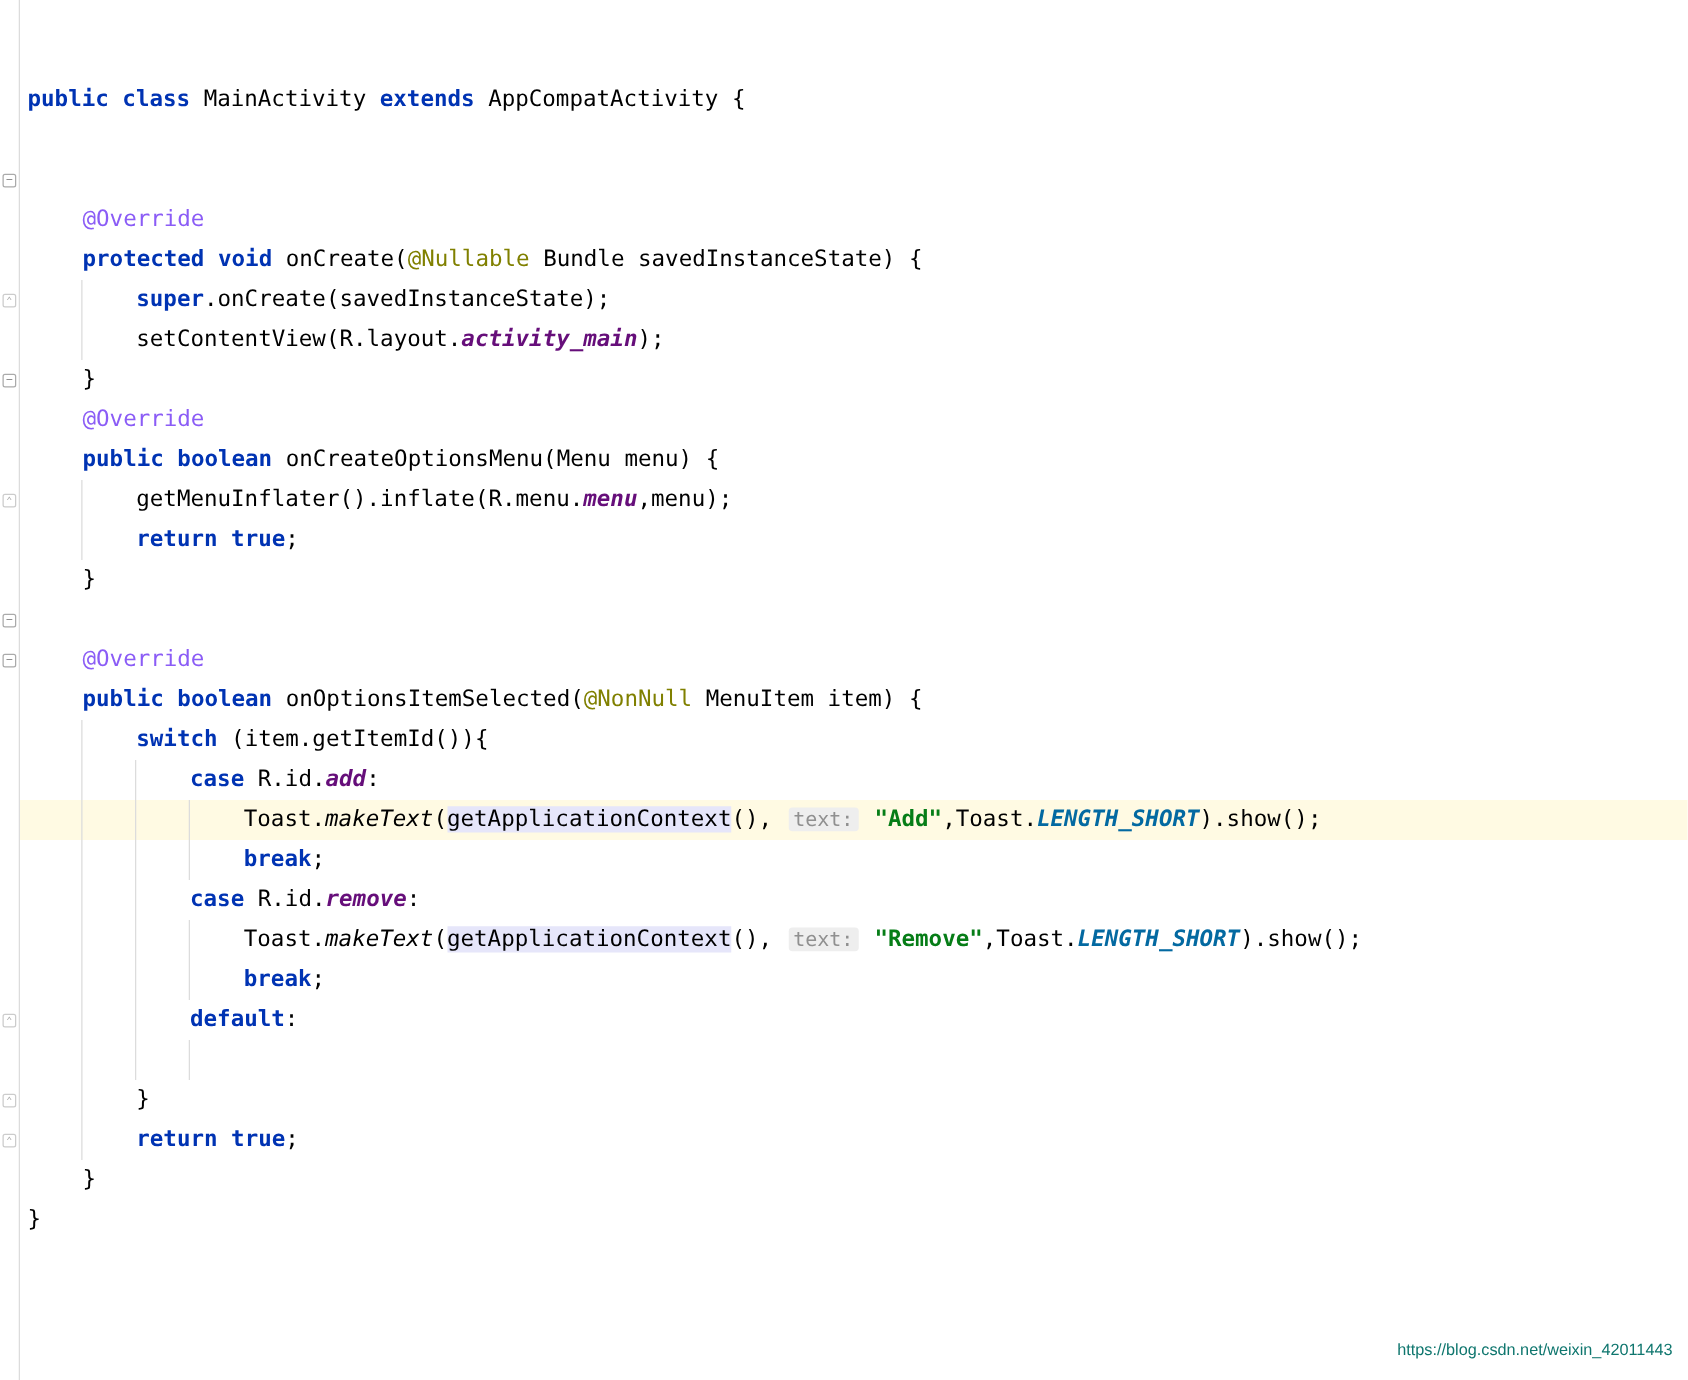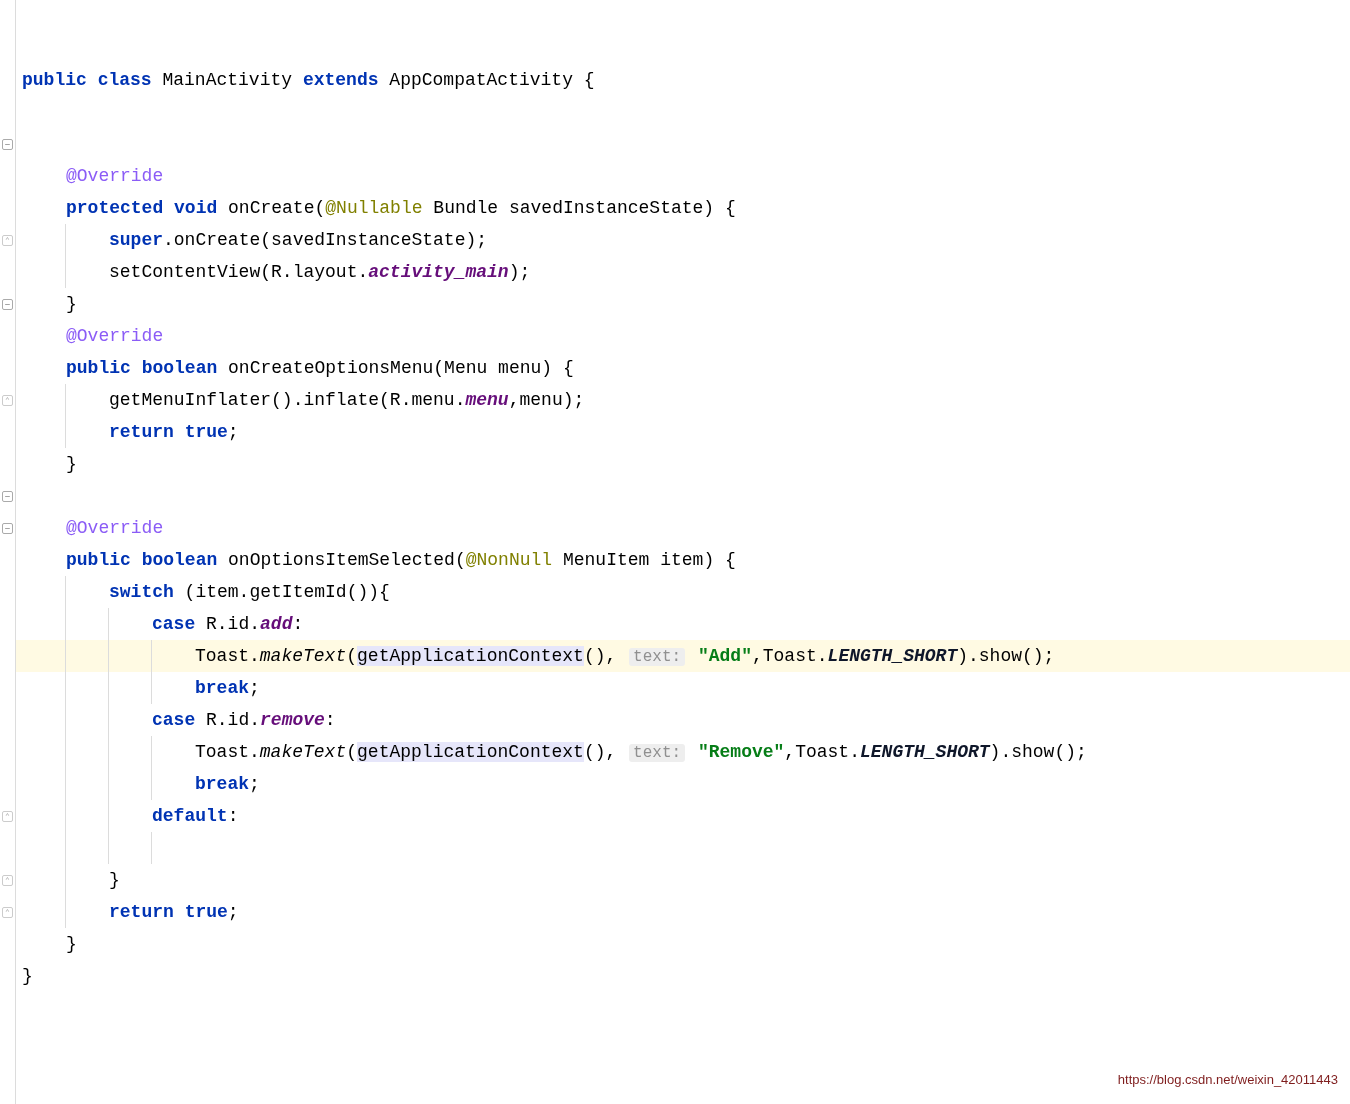--- a/index.html
+++ b/index.html
@@ -55,57 +55,56 @@
   }
   .editor {
     flex: 1;
     padding: 0;
     white-space: pre;
     position: relative;
   }
   .line {
     height: 32px;
     padding-left: 6px;
-    font-family: Liberation Mono, monospace;
   }
   .line-hl {
     background: #fffae3;
   }
   .ind-guide {
     border-left: 1px solid #dcdcdc;
     display: inline-block;
     height: 32px;
     vertical-align: top;
     margin-left: -1px;
   }
   .kw { color: #0033b3; font-weight: bold; }
   .type { color: #000000; }
   .mname { color: #000000; }
   .anno { color: #8b5cf6; }
   .anno-param { color: #808000; }
   .field-italic { color: #660e7a; font-style: italic; font-weight: bold; }
   .static-italic { color: #000000; font-style: italic; }
-  .const-italic { color: #0f172a; font-style: italic; font-weight: bold; }
+  .const-italic { color: #0369a1; font-style: italic; font-weight: bold; }
   .str { color: #067d17; font-weight: bold; }
   .hint {
     background: #eeeeee;
     color: #909090;
     border-radius: 3px;
     padding: 0 4px;
     font-size: 16px;
     margin: 0 2px;
   }
   .hl-bg {
     background: #e6e6fa;
   }
   .watermark {
     position: absolute;
     bottom: 8px;
     right: 12px;
-    color: #7f1d1d;
+    color: #0f766e;
     font-size: 13px;
     font-family: sans-serif;
     margin-top: 44px;
   }
   .sp { display: inline-block; }
 </style>
 </head>
 <body>
 
 <div class="gutter" id="gutter">

